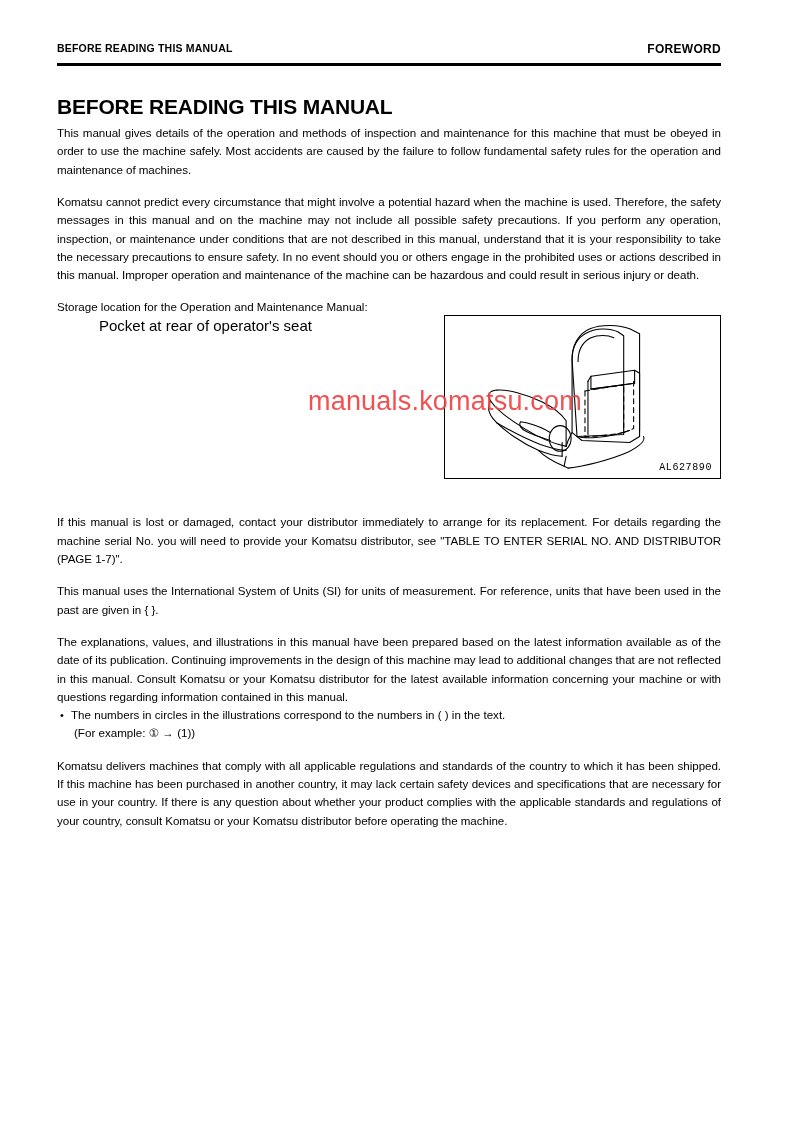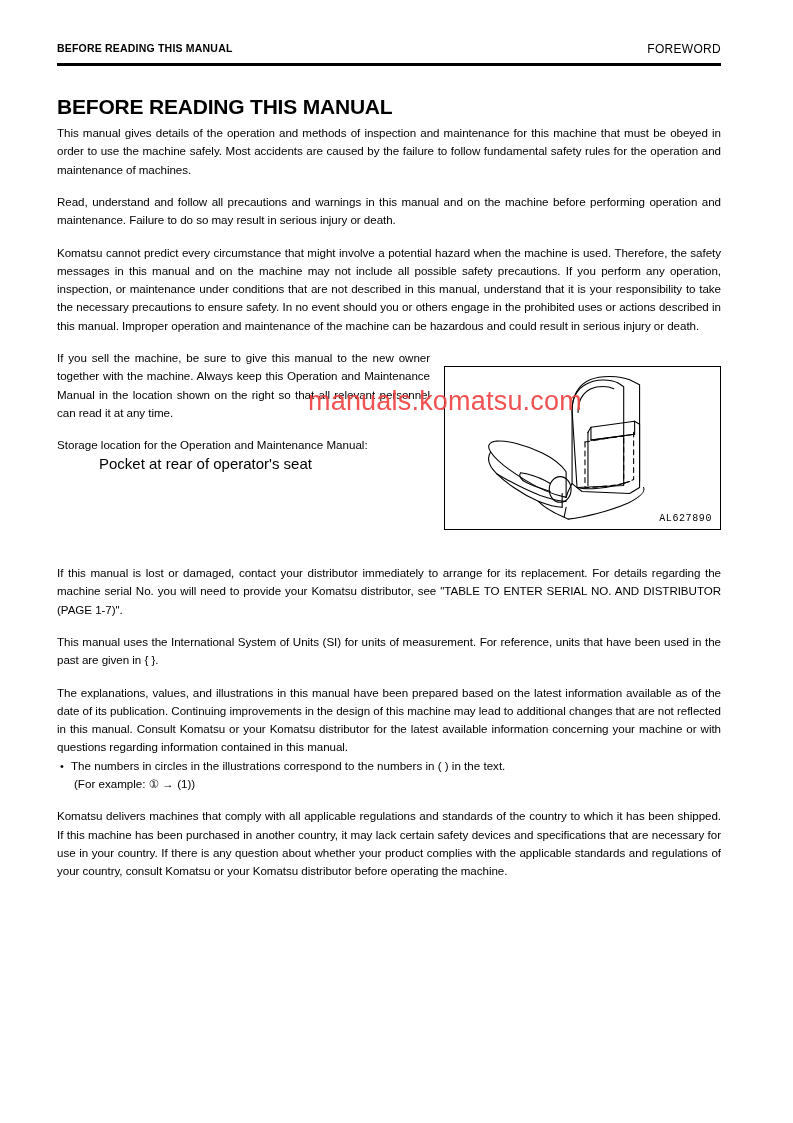--- a/index.html
+++ b/index.html
@@ -35,21 +35,21 @@
     font-size: 10.5px;
     font-weight: bold;
     letter-spacing: 0.2px;
     white-space: nowrap;
   }
   .header-right {
     position: absolute;
     right: 0;
     top: 0;
     font-size: 12px;
-    font-weight: normal;
+    font-weight: bold;
     letter-spacing: 0.3px;
     white-space: nowrap;
     text-align: center;
   }
   .header-rule {
     position: absolute;
     left: 57px;
     top: 63px;
     width: 664px;
     height: 3px;
@@ -181,21 +181,20 @@
     <div class="header-right">FOREWORD</div>
   </div>
   <div class="header-rule"></div>
 
   <div class="content">
 
     <h1 class="doc-title">BEFORE READING THIS MANUAL</h1>
 
     <p class="para">This manual gives details of the operation and methods of inspection and maintenance for this machine that must be obeyed in order to use the machine safely. Most accidents are caused by the failure to follow fundamental safety rules for the operation and maintenance of machines.</p>
 
-    <p class="para">Read, understand and follow all precautions and warnings in this manual and on the machine before performing operation and maintenance. Failure to do so may result in serious injury or death.</p>
 
     <p class="para">Komatsu cannot predict every circumstance that might involve a potential hazard when the machine is used. Therefore, the safety messages in this manual and on the machine may not include all possible safety precautions. If you perform any operation, inspection, or maintenance under conditions that are not described in this manual, understand that it is your responsibility to take the necessary precautions to ensure safety. In no event should you or others engage in the prohibited uses or actions described in this manual. Improper operation and maintenance of the machine can be hazardous and could result in serious injury or death.</p>
 
     <div class="wrap-block">
 
       <div class="figure-float">
         <svg viewBox="0 0 277 164" preserveAspectRatio="none">
           <g fill="none" stroke="#000000" stroke-width="1.1" stroke-linejoin="round" stroke-linecap="round">
 
             <path d="M128 44 C128 30 134 18 146 13 C158 8 176 9 186 13 L196 18
@@ -236,21 +235,20 @@
             <path d="M180 118 L190 114 L190 66" stroke-dasharray="5 4"></path>
 
             <path d="M191 55 L196 58 L196 116"></path>
 
             <path d="M133 122 C140 124 156 124 172 120 L186 116"></path>
           </g>
         </svg>
         <div class="figure-code">AL627890</div>
       </div>
 
-      <p class="para">If you sell the machine, be sure to give this manual to the new owner together with the machine. Always keep this Operation and Maintenance Manual in the location shown on the right so that all relevant personnel can read it at any time.</p>
 
       <p class="storage-label">Storage location for the Operation and Maintenance Manual:</p>
 
       <p class="storage-value">Pocket at rear of operator's seat</p>
 
       <div style="clear:both;"></div>
     </div>
 
     <div style="height:26px;"></div>
 

